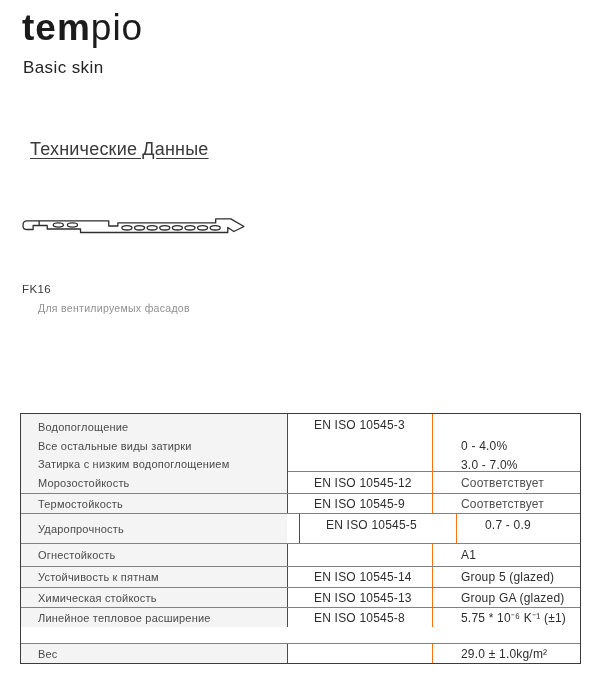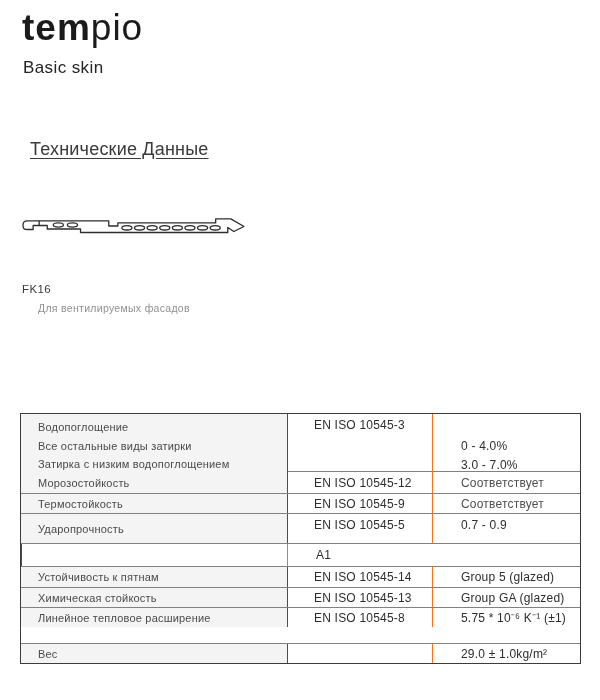--- a/index.html
+++ b/index.html
@@ -24,21 +24,21 @@
     border:1.5px solid #3c3c3c;background:#fff;box-sizing:border-box;
   }
   .trow{display:grid;grid-template-columns:266px 145px 1fr;border-top:1px solid #818181;}
   .trow:first-child{border-top:none;}
   .c1{background:#f4f4f4;padding-left:17px;padding-right:8px;color:#4a4a4a;font-size:11px;display:flex;align-items:center;letter-spacing:.2px;}
   .c2{border-left:1px solid #4c4c4c;padding-left:26px;font-size:12px;color:#2d2d2d;display:flex;align-items:center;letter-spacing:.2px;}
   .c3{border-left:1px solid #f97316;padding-left:28px;font-size:12px;color:#2d2d2d;display:flex;align-items:center;letter-spacing:.2px;}
   .small-val{font-size:12px;color:#4f4f4f;}
   
   .rh1{height:57px;} .rh2{height:20px;} .rh3{height:21px;} .rh4{height:19px;}
-  .rh5{height:29px;} .rh6{height:22px;} .rh7{height:20px;} .rh8{height:19px;}
+  .rh5{height:29px;gap:12px;} .rh6{height:22px;} .rh7{height:20px;} .rh8{height:19px;}
   .rh9{height:19px;} .rh10{height:19px;margin-top:16px;}
   
   .multi{flex-direction:column;align-items:flex-start;justify-content:flex-start;padding-top:4px;}
   .multi span{display:block;line-height:18.5px;}
   .topalign{align-items:flex-start;padding-top:4px;}
   .vlines{flex-direction:column;align-items:flex-start;justify-content:flex-start;padding-top:23px;}
   .vlines span{display:block;line-height:18.5px;}
 </style>
 </head>
 <body>
@@ -102,20 +102,21 @@
     <div class="c3 small-val">Соответствует</div>
   </div>
 
   <div class="trow rh5">
     <div class="c1">Ударопрочность</div>
     <div class="c2 topalign">EN ISO 10545-5</div>
     <div class="c3 topalign">0.7 - 0.9</div>
   </div>
 
   <div class="trow rh6">
+    <div class="c1">Огнестойкость</div>
     <div class="c2"></div>
     <div class="c3">A1</div>
   </div>
 
   <div class="trow rh7">
     <div class="c1">Устойчивость к пятнам</div>
     <div class="c2">EN ISO 10545-14</div>
     <div class="c3">Group 5 (glazed)</div>
   </div>
 

